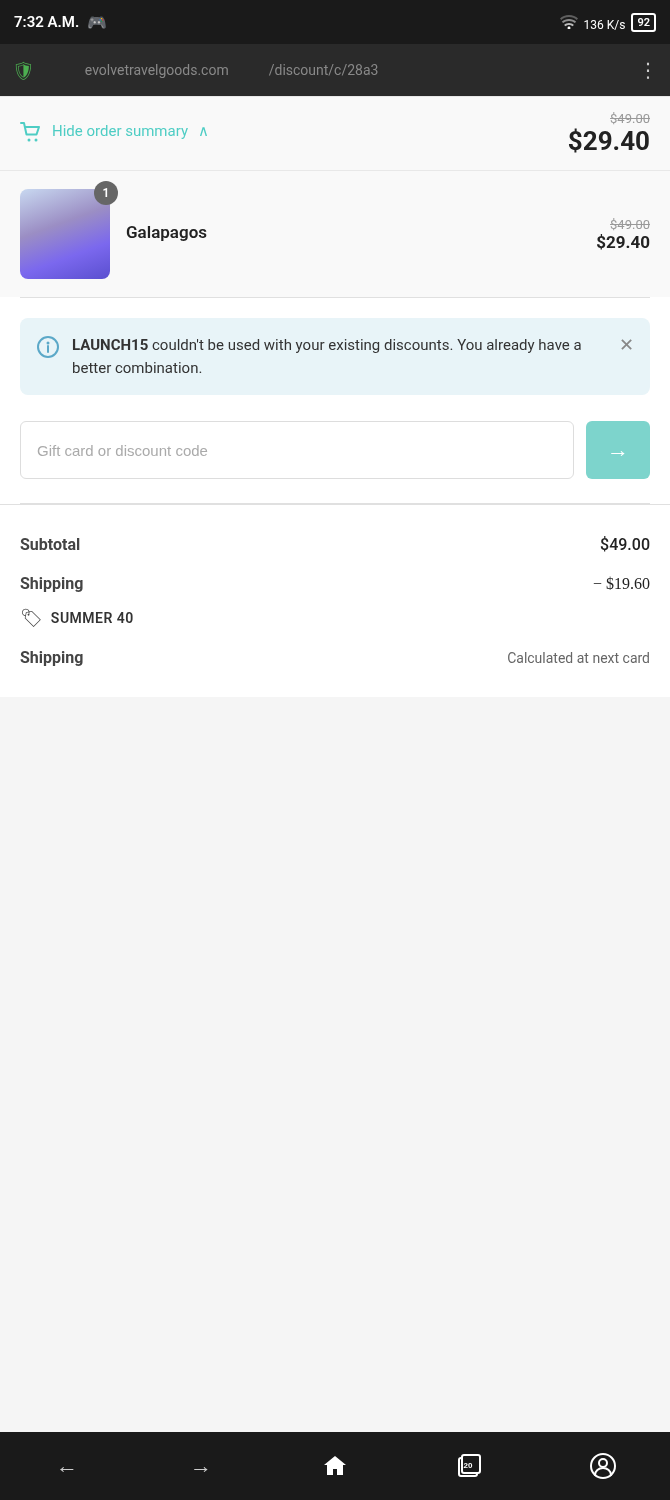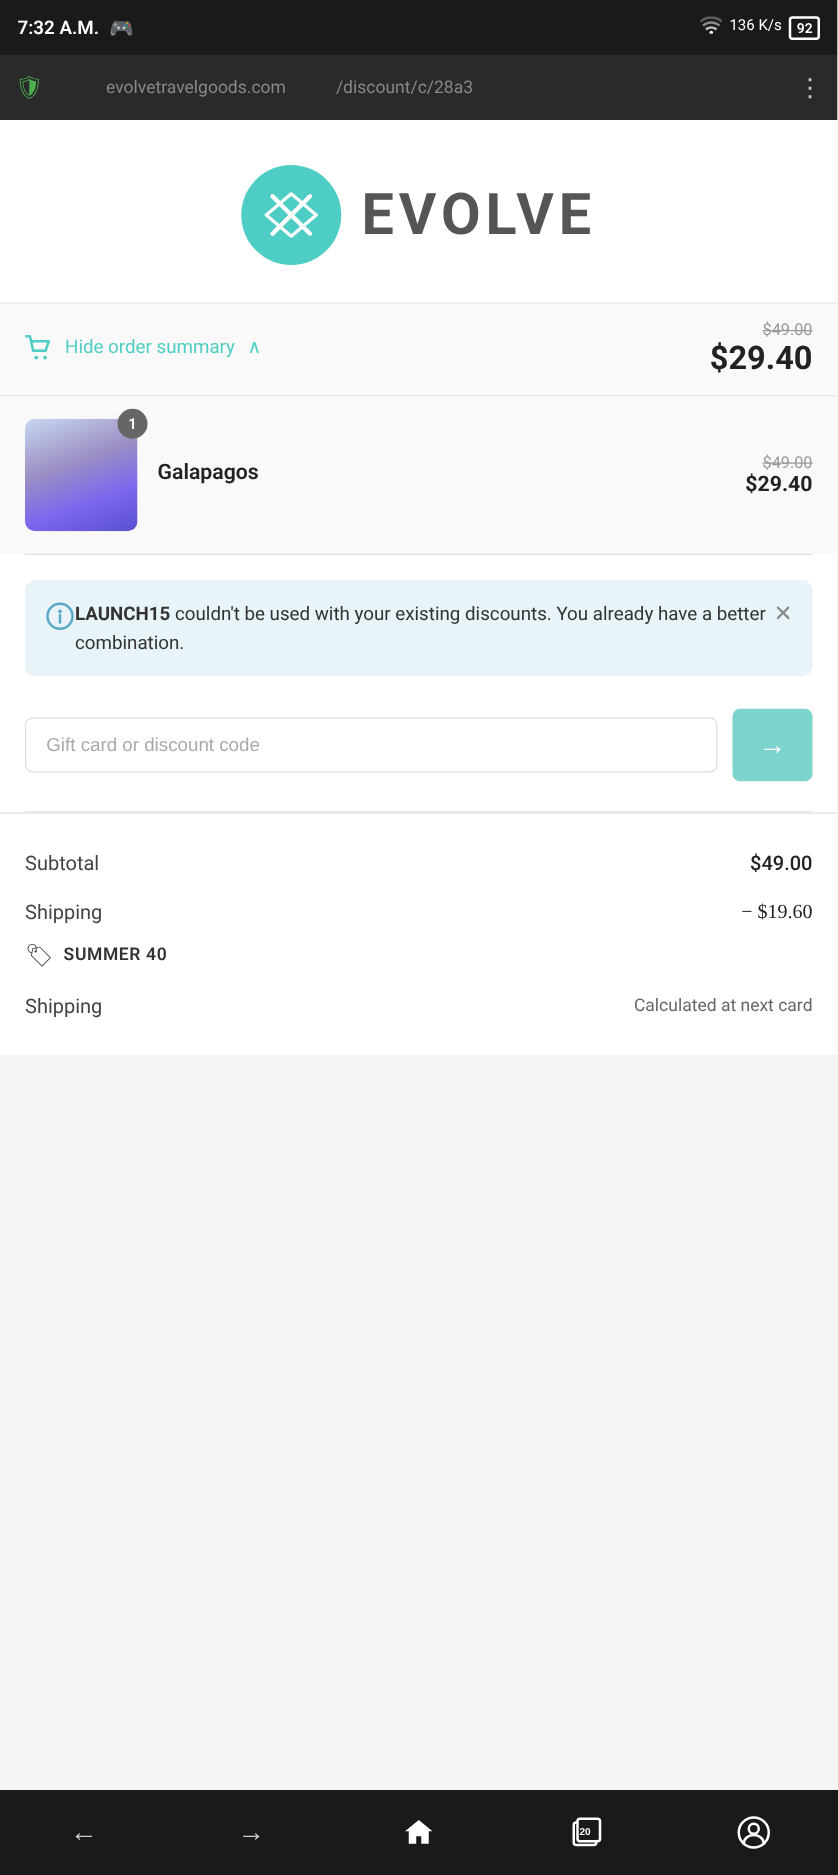--- a/index.html
+++ b/index.html
@@ -24,21 +24,21 @@
     }
     .status-time {
       font-size: 15px;
       font-weight: 600;
       display: flex;
       align-items: center;
       gap: 8px;
     }
     .status-icons {
       display: flex;
-      align-items: flex-start;
+      align-items: flex-end;
       gap: 6px;
       font-size: 12px;
     }
     .battery-box {
       border: 2px solid #fff;
       border-radius: 3px;
       padding: 1px 4px;
       font-size: 11px;
       font-weight: 600;
     }
@@ -206,21 +206,21 @@
     }
 
     
     .info-banner {
       margin: 20px 20px;
       background: #e8f4f8;
       border-radius: 8px;
       padding: 16px;
       display: flex;
       align-items: flex-start;
-      gap: 0;
+      gap: 12px;
       position: relative;
     }
     .info-icon {
       color: #5ba8c8;
       font-size: 22px;
       flex-shrink: 0;
       margin-top: 1px;
     }
     .info-text {
       font-size: 15px;
@@ -240,21 +240,21 @@
 
     
     .discount-section {
       padding: 6px 20px 24px;
       display: flex;
       gap: 12px;
       align-items: center;
     }
     .discount-input {
       flex: 1;
-      height: 44px;
+      height: 58px;
       border: 1.5px solid #ddd;
       border-radius: 6px;
       padding: 0 16px;
       font-size: 15px;
       color: #aaa;
       background: #fff;
       outline: none;
     }
     .discount-input::placeholder {
       color: #aaa;
@@ -282,20 +282,21 @@
     .summary-row {
       display: flex;
       justify-content: space-between;
       align-items: center;
       padding: 10px 0;
       font-size: 16px;
       color: #333;
     }
     .summary-row .label {
       color: #444;
+      font-weight: bold;
     }
     .summary-row .value {
       font-weight: 500;
       color: #222;
     }
     .discount-value {
       color: #222;
       font-family: Liberation Serif, serif;
     }
     .discount-tag-row {
@@ -374,31 +375,20 @@
 <div class="browser-bar">
   <span class="browser-shield">🛡</span>
   <span class="browser-url">
     <span>evolvetravelgoods.com</span><span style="color:#888;">/discount/c/28a3</span>
   </span>
   <span class="browser-menu">⋮</span>
 </div>
 
 <div class="main-content">
 
-  <div class="logo-section">
-    <div class="logo-icon">
-      <svg width="50" height="50" viewBox="0 0 50 50" fill="none">
-        <line x1="10" y1="10" x2="40" y2="40" stroke="white" stroke-width="3.5" stroke-linecap="round"></line>
-        <line x1="40" y1="10" x2="10" y2="40" stroke="white" stroke-width="3.5" stroke-linecap="round"></line>
-        <path d="M5 25 L25 8 L45 25" stroke="white" stroke-width="2.5" fill="none" stroke-linecap="round" stroke-linejoin="round"></path>
-        <path d="M5 25 L25 42 L45 25" stroke="white" stroke-width="2.5" fill="none" stroke-linecap="round" stroke-linejoin="round"></path>
-      </svg>
-    </div>
-    <div class="logo-text">EVOLVE</div>
-  </div>
 
   <div class="order-summary-bar">
     <div class="order-summary-toggle">
       <span>
         <svg width="22" height="20" viewBox="0 0 22 20" fill="none" stroke="#4ecdc4" stroke-width="2">
           <path d="M1 1h3l2.5 11.5h10L19 5H5.5" stroke-linecap="round" stroke-linejoin="round"></path>
           <circle cx="9" cy="18" r="1.5" fill="#4ecdc4" stroke="none"></circle>
           <circle cx="16" cy="18" r="1.5" fill="#4ecdc4" stroke="none"></circle>
         </svg>
       </span>

